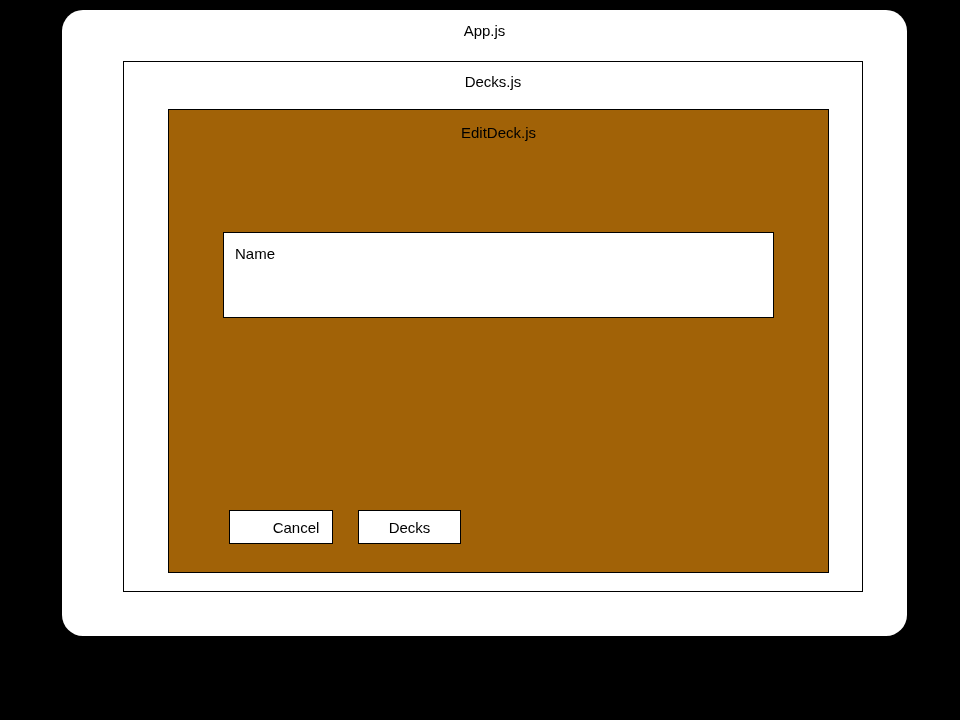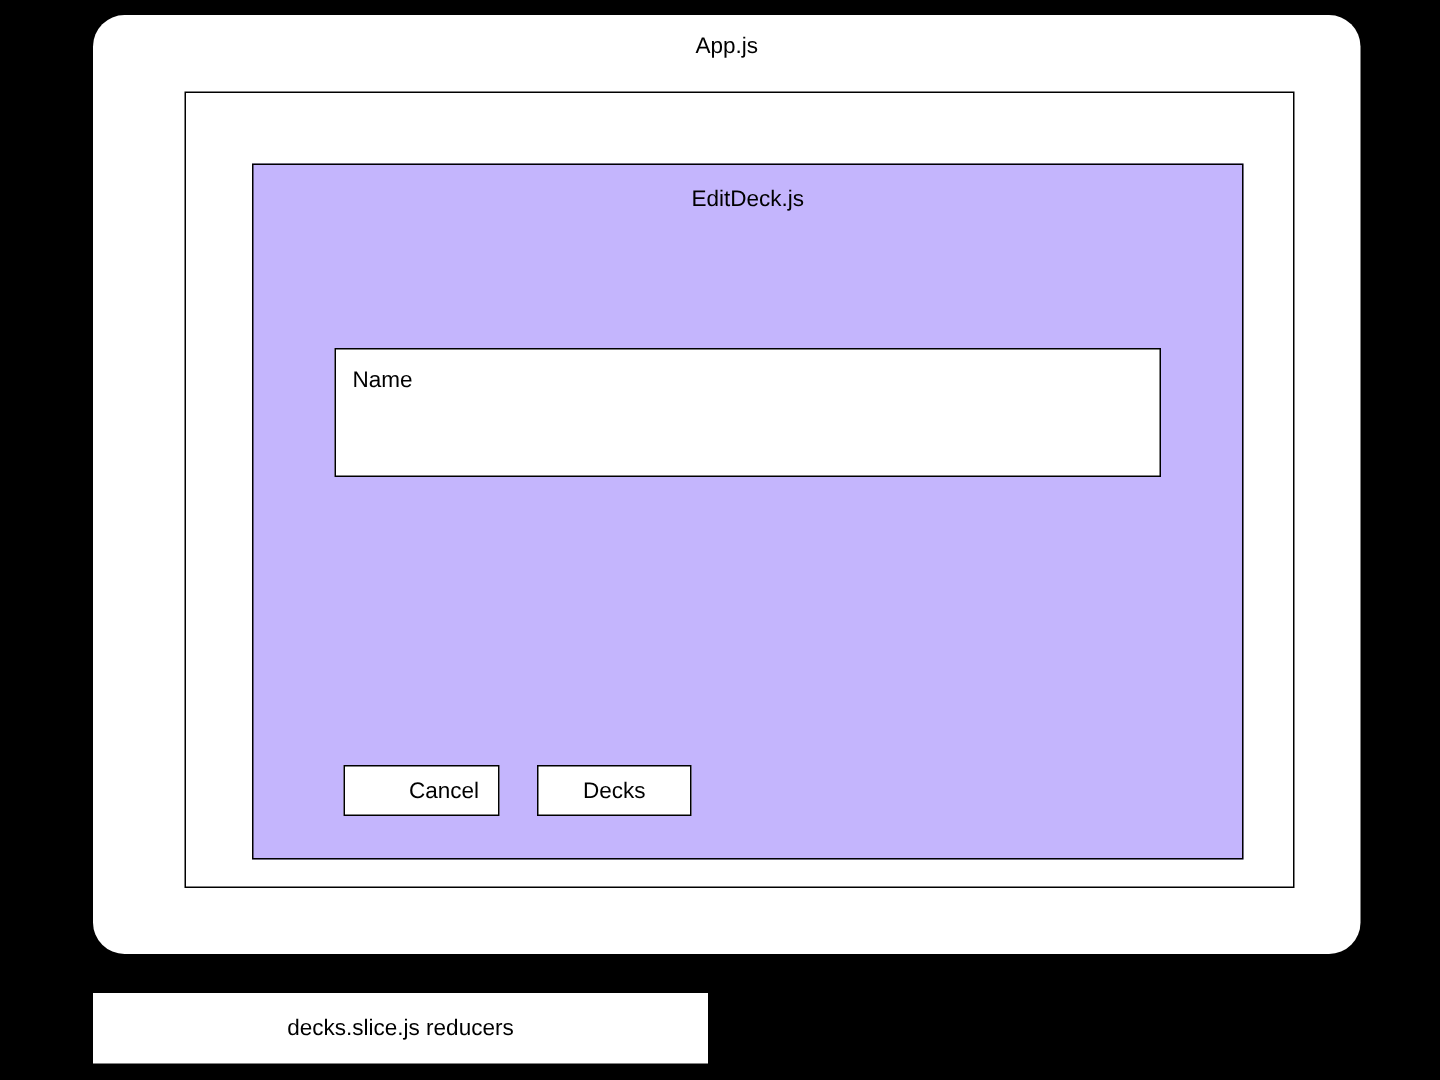--- a/index.html
+++ b/index.html
@@ -50,21 +50,21 @@
     background: #ffffff;
   }
   .editdeck-box {
     position: absolute;
     left: 44px;
     top: 47px;
     width: 661px;
     height: 464px;
     border: 1px solid #000000;
     box-sizing: border-box;
-    background: #c4b5fd;
+    background: #a16207;
   }
   .field-box {
     position: absolute;
     left: 54px;
     width: 551px;
     border: 1px solid #000000;
     box-sizing: border-box;
     background: #ffffff;
     font-size: 15px;
     line-height: 18px;
@@ -110,34 +110,32 @@
 </style>
 </head>
 <body>
 
 <div class="stage">
 
   <div class="app-box">
     <div class="box-title app-title">App.js</div>
 
     <div class="decks-box">
+      <div class="box-title decks-title">Decks.js</div>
 
       <div class="editdeck-box">
         <div class="box-title edit-title">EditDeck.js</div>
 
         <div class="field-box name-box">
           <span>Name</span>
         </div>
 
 
         <div class="btn btn-cancel">Cancel</div>
 
         <div class="btn btn-submit">Decks</div>
       </div>
     </div>
   </div>
 
-  <div class="reducer-box reducer-left">
-    <span>decks.slice.js reducers</span>
-  </div>
 
 
 </div>
 
 </body></html>

